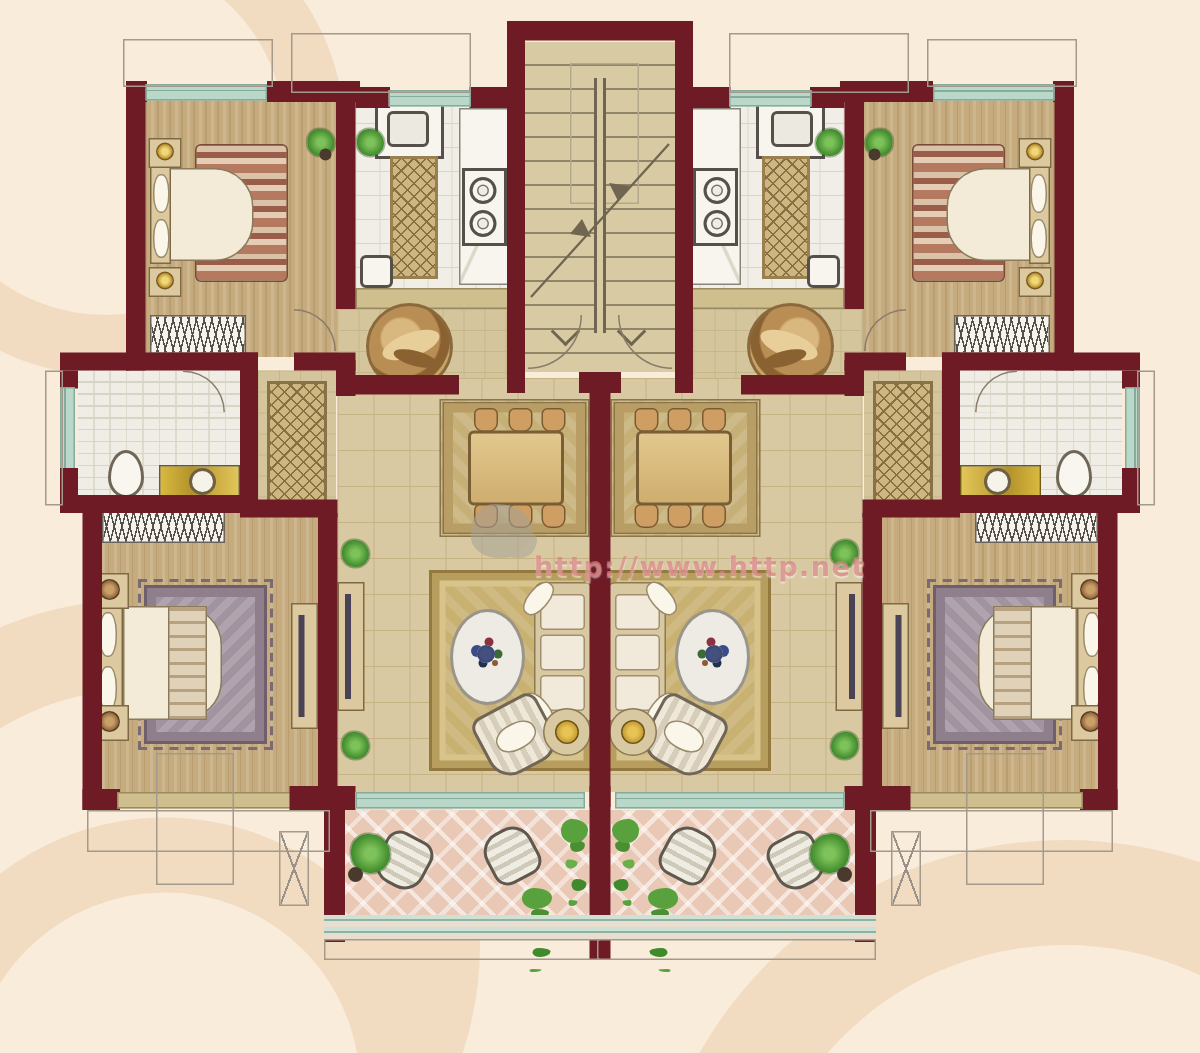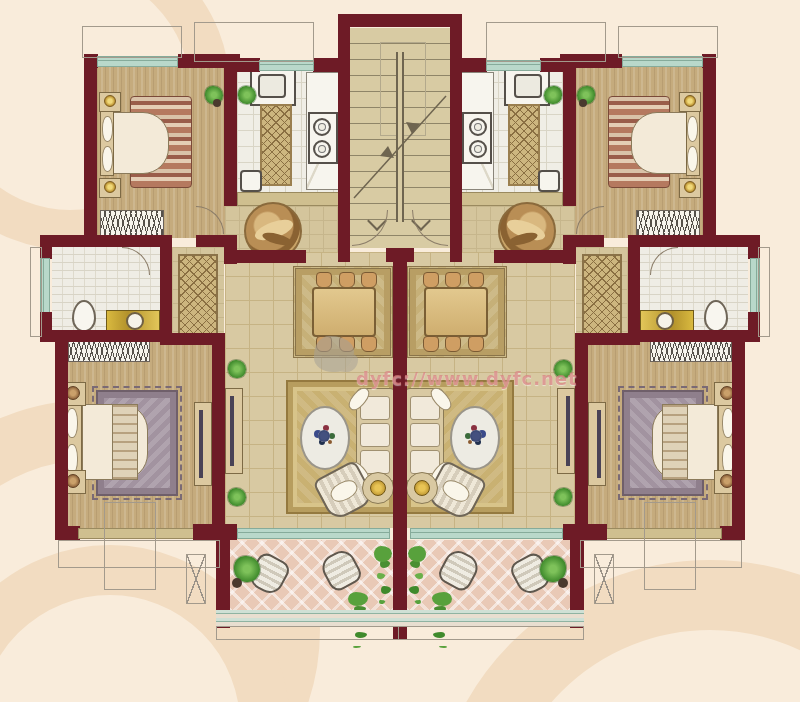--- a/index.html
+++ b/index.html
@@ -408,14 +408,14 @@
     <polygon points="62,106 56,94 70,96" fill="#6f6550"></polygon>
   </svg>
   <div class="abs chev" style="left:20px;top:186px;width:12px;height:12px"></div>
   <div class="abs chev" style="left:64px;top:186px;width:12px;height:12px"></div>
   <div class="abs arc arc-br" style="left:2px;top:182px;width:36px;height:36px"></div>
   <div class="abs arc arc-bl" style="left:62px;top:182px;width:36px;height:36px"></div>
 </div>
 
 <div id="watermark">
   <div class="abs wm-logo" style="left:314px;top:336px;width:40px;height:36px"></div>
-  <div class="abs wm-url" style="left:356px;top:370px">dyfc://www.dyfc.net</div>
+  <div class="abs wm-url" style="left:356px;top:370px">http://www.http.net</div>
 </div>
 
 </body></html>

